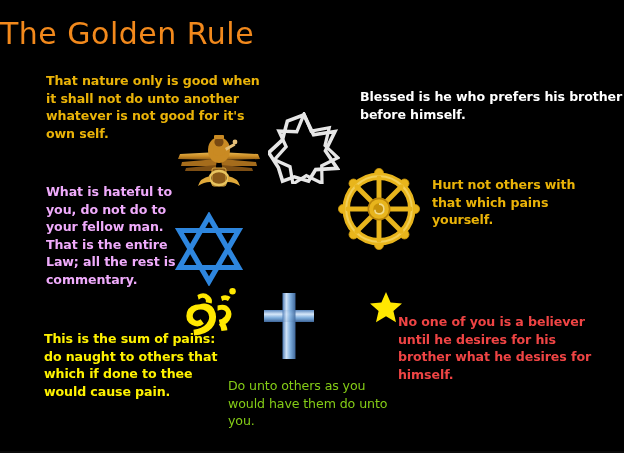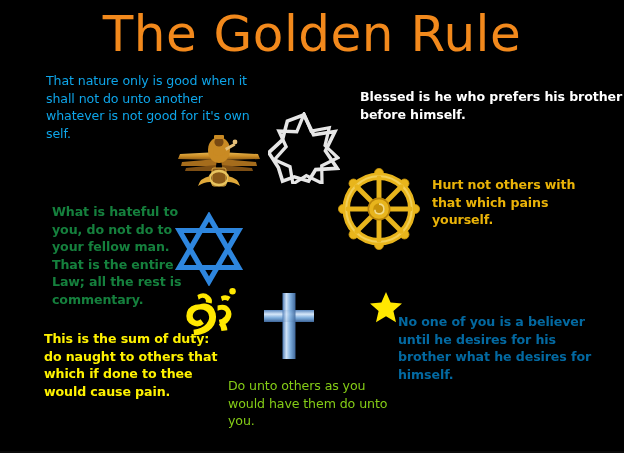--- a/index.html
+++ b/index.html
@@ -15,72 +15,71 @@
     overflow: hidden;
     font-family: "Liberation Sans", sans-serif;
     -webkit-font-smoothing: antialiased;
   }
   
   #title {
     position: absolute;
     left: 0;
     top: 6px;
     width: 624px;
-    text-align: center;
+    text-align: left;
     color: #F2891C;
     font-family: "DejaVu Sans", sans-serif;
-    font-size: 50px;
+    font-size: 30px;
     font-weight: 400;
     letter-spacing: 0.5px;
     line-height: 56px;
     white-space: nowrap;
   }
   
   .quote {
     position: absolute;
     font-family: "DejaVu Sans", sans-serif;
     font-size: 12.6px;
     line-height: 17.6px;
     letter-spacing: -0.1px;
   }
   .q-zoroastrian {
     left: 46px;  top: 72px;  width: 215px;
-    color: #0ea5e9;
-    font-weight: 400;
+    color: #eab308;
+    font-weight: 700;
   }
   .q-bahai {
     left: 336px; top: 88px;  width: 278px;
     color: #FFFFFF;
     font-weight: 700;
     margin-left: 24px;
   }
   .q-judaism {
-    left: 52px;  top: 183px; width: 150px;
-    color: #15803d;
-    font-weight: 700;
-    margin-top: 20px;
+    left: 46px;  top: 183px; width: 150px;
+    color: #f0abfc;
+    font-weight: 700;
   }
   .q-buddhism {
     left: 432px; top: 176px; width: 175px;
     color: #eab308;
     font-weight: 700;
   }
   .q-hinduism {
     left: 44px;  top: 330px; width: 185px;
     color: #FFF200;
     font-weight: 700;
   }
   .q-christianity {
     left: 228px; top: 377px; width: 160px;
     color: #84cc16;
     font-weight: 400;
   }
   .q-islam {
     left: 398px; top: 313px; width: 210px;
-    color: #0369a1;
+    color: #ef4444;
     font-weight: 700;
   }
   
   .symbol {
     position: absolute;
   }
   .symbol svg { display: block; }
   
   #sym-faravahar { left: 176px; top: 126px; width: 86px; height: 66px; }
   
@@ -111,21 +110,21 @@
   <div id="title">The Golden Rule</div>
 
   <div class="quote q-zoroastrian">That nature only is good when it shall not do unto another whatever is not good for it's own self.</div>
 
   <div class="quote q-bahai">Blessed is he who prefers his brother before himself.</div>
 
   <div class="quote q-judaism">What is hateful to you, do not do to your fellow man. That is the entire Law; all the rest is commentary.</div>
 
   <div class="quote q-buddhism">Hurt not others with that which pains yourself.</div>
 
-  <div class="quote q-hinduism">This is the sum of duty: do naught to others that which if done to thee would cause pain.</div>
+  <div class="quote q-hinduism">This is the sum of pains: do naught to others that which if done to thee would cause pain.</div>
 
   <div class="quote q-christianity">Do unto others as you would have them do unto you.</div>
 
   <div class="quote q-islam">No one of you is a believer until he desires for his brother what he desires for himself.</div>
 
   <div class="symbol" id="sym-faravahar">
     <svg width="86" height="66" viewBox="0 0 86 66">
       <defs>
         <linearGradient id="gfar" x1="0" y1="0" x2="0" y2="1">
           <stop offset="0%" stop-color="#E8B955"></stop>

